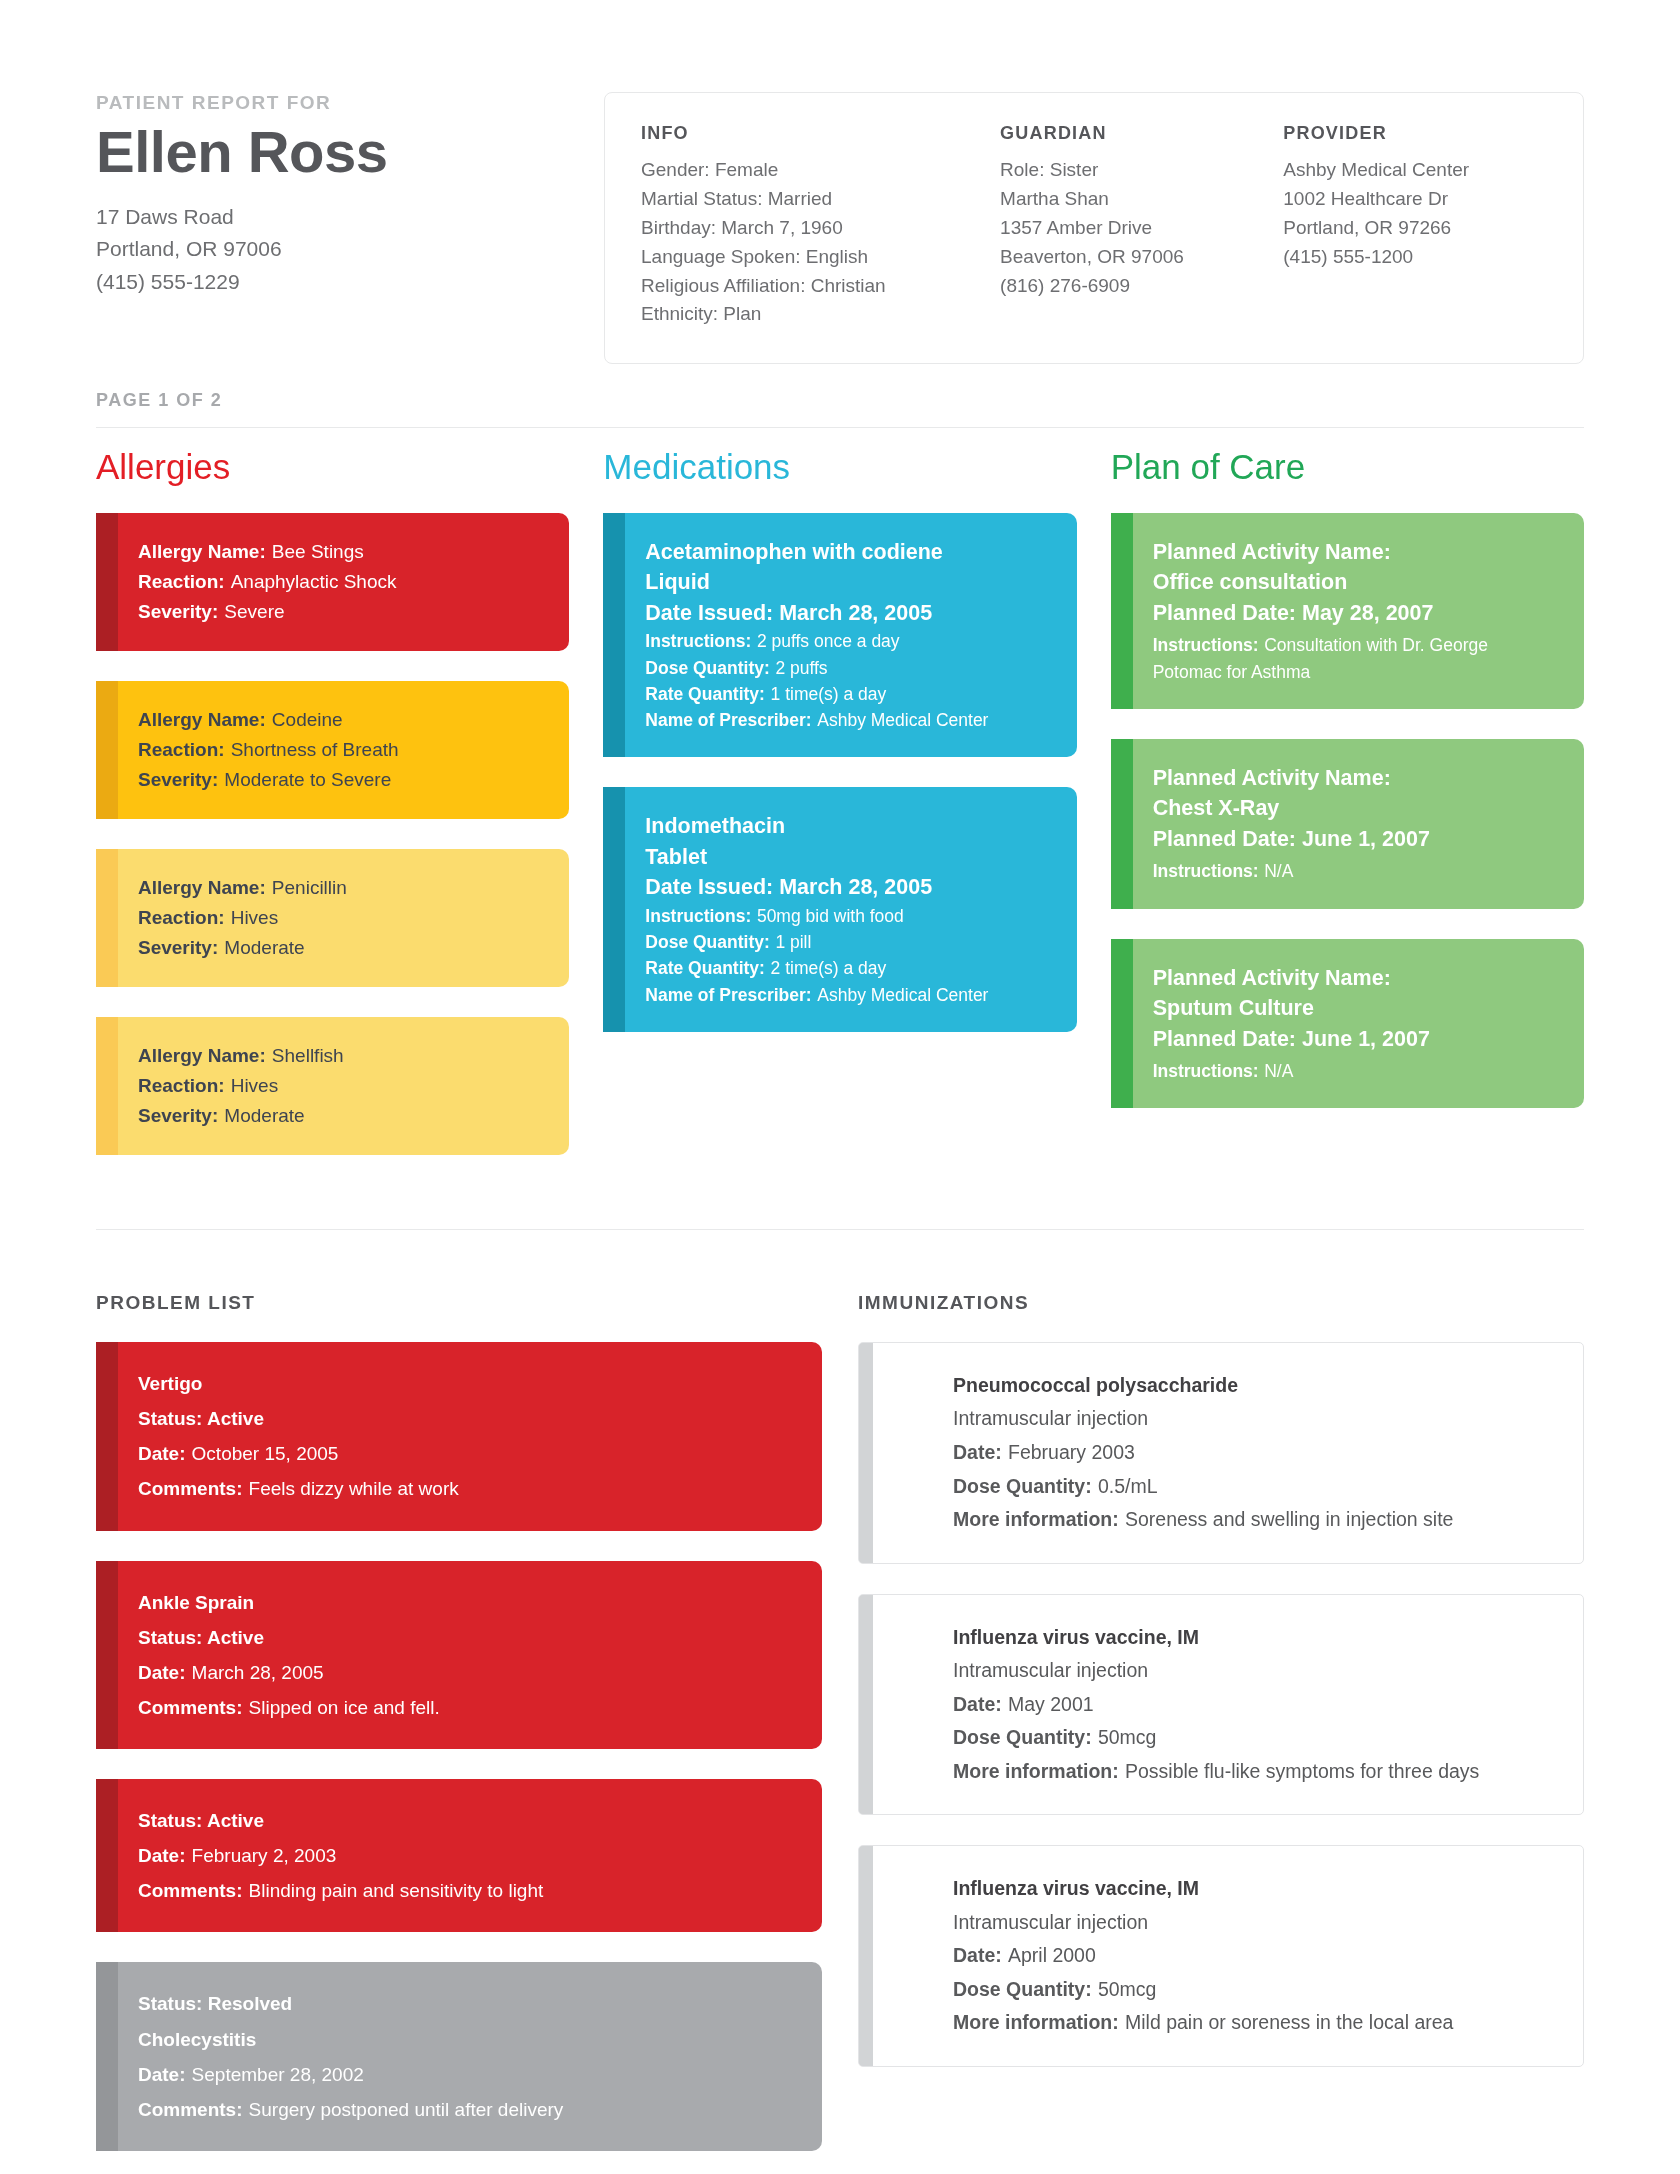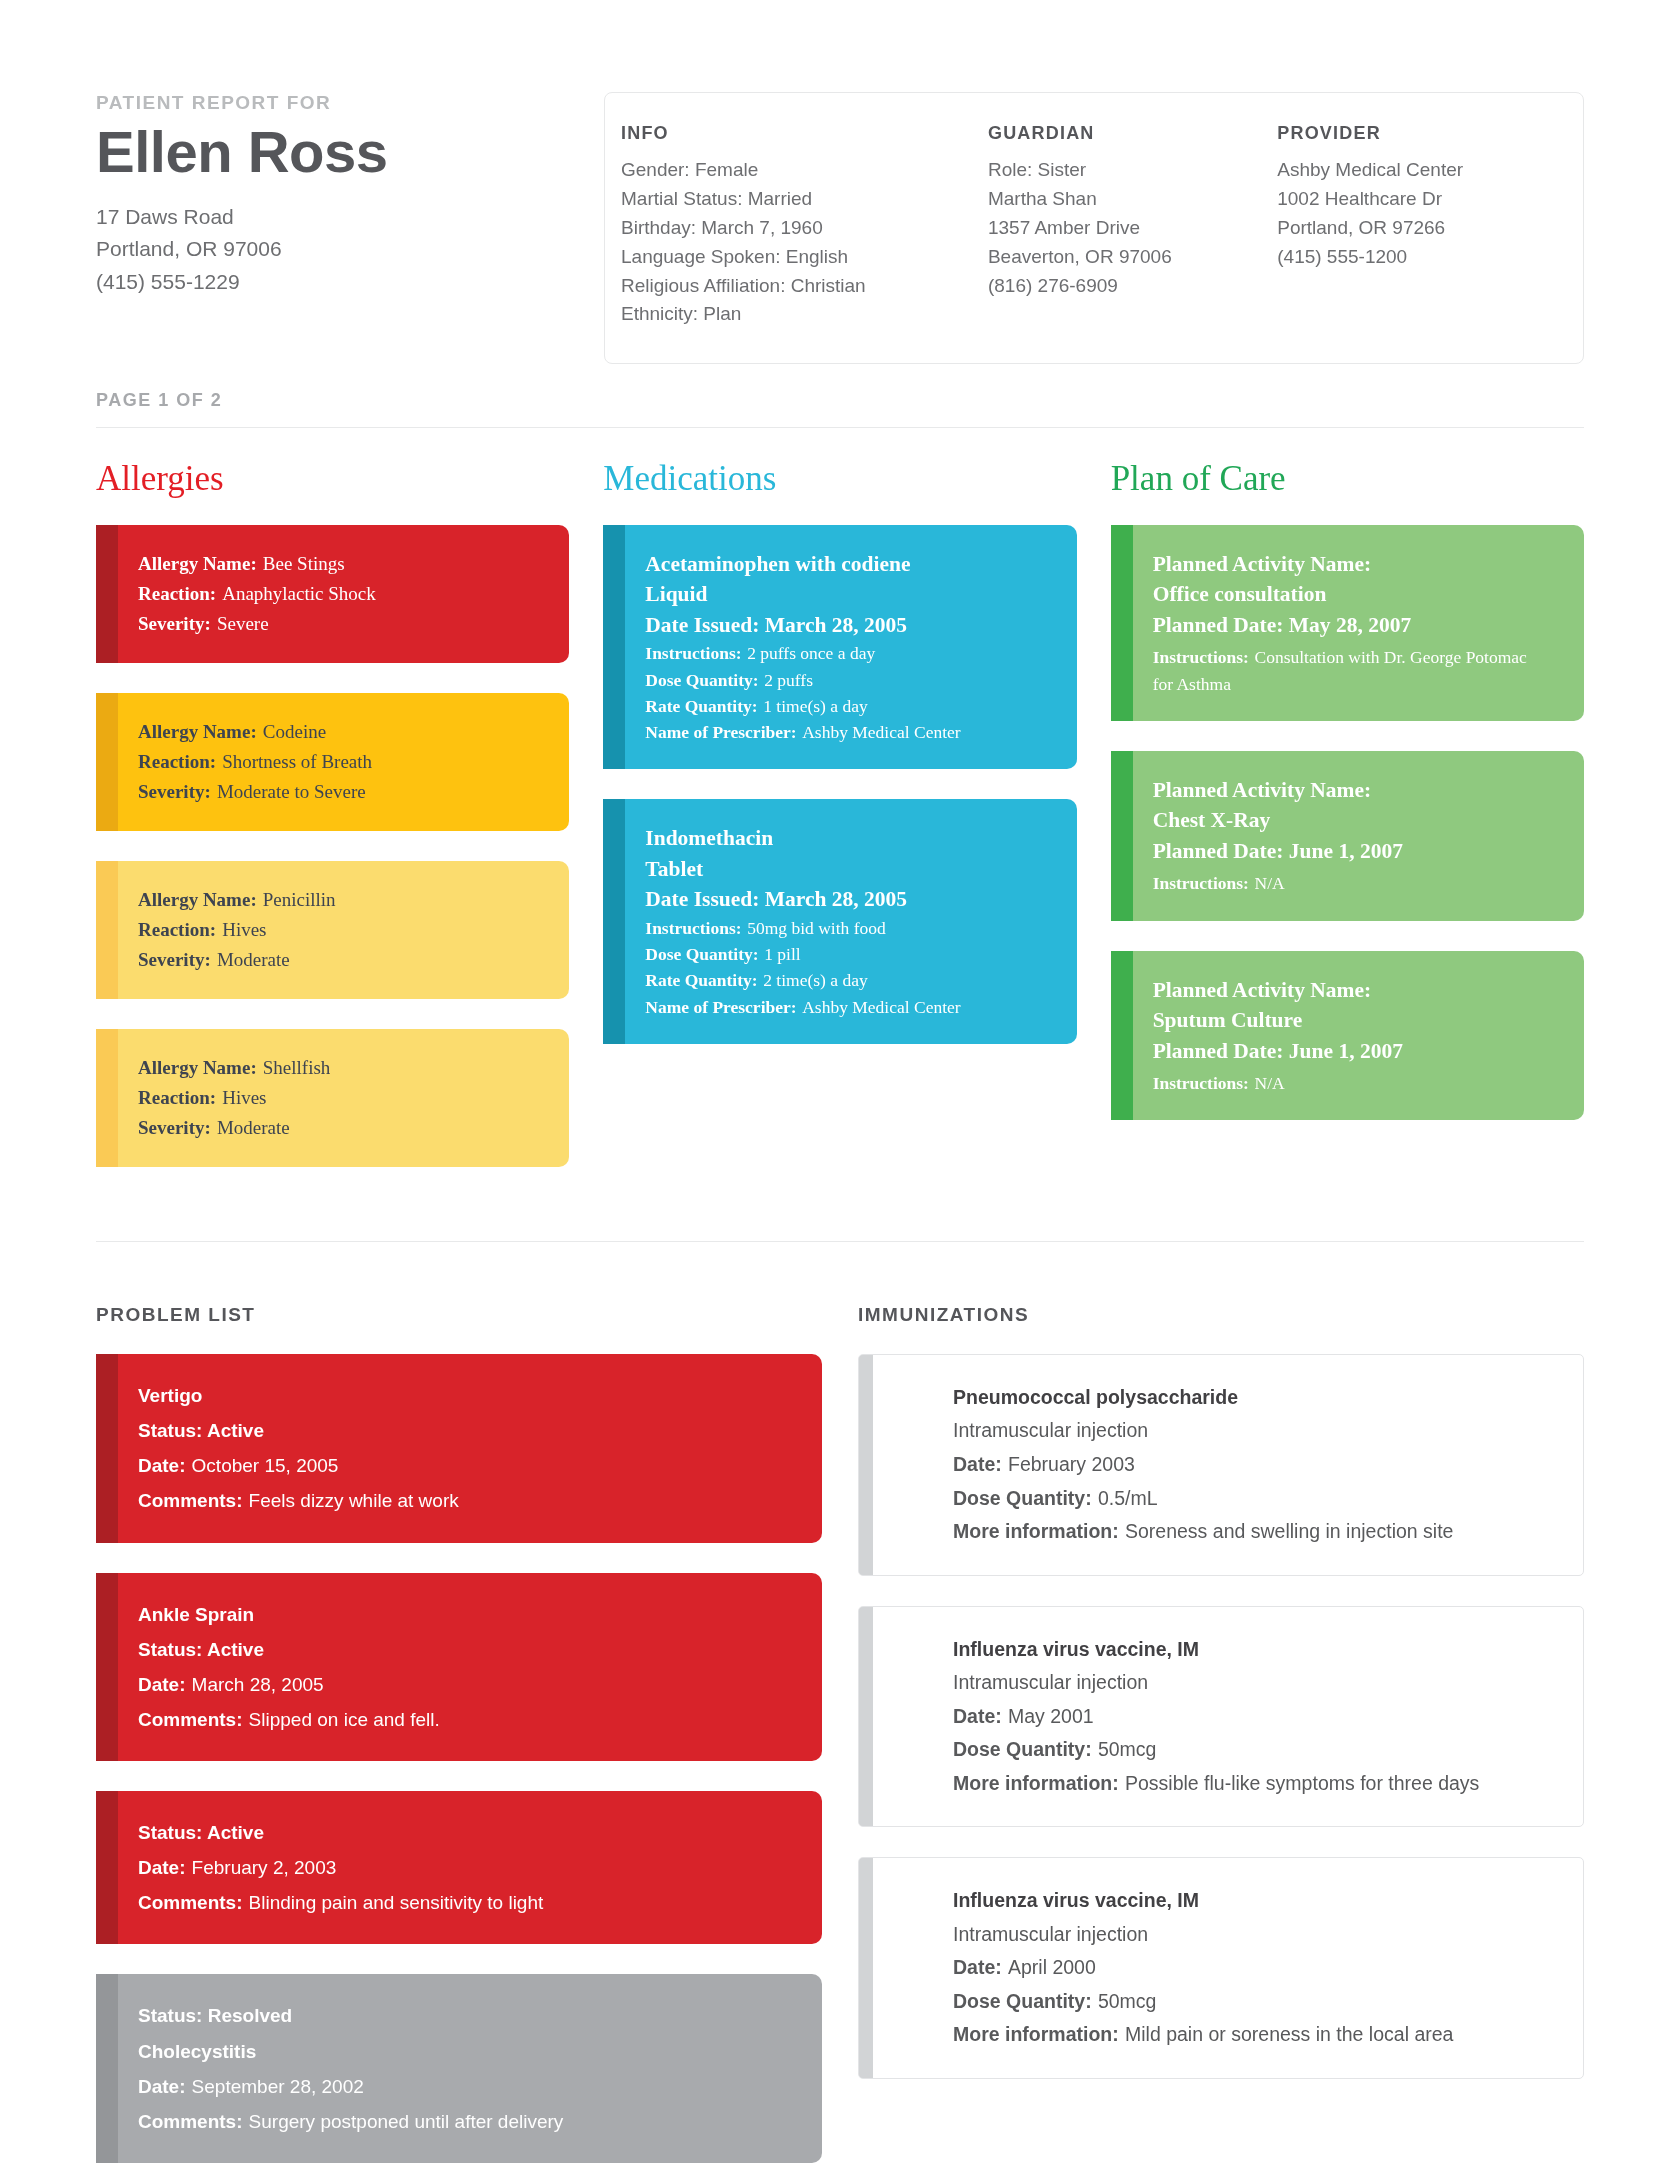--- a/index.html
+++ b/index.html
@@ -22,41 +22,41 @@
   }
   h1.patient-name {
     margin: 0 0 18px 0; font-size: 58px; font-weight: bold;
     color: #55565A; letter-spacing: -0.5px; line-height: 1.05;
   }
   .address-line { font-size: 21px; color: #6D6E71; line-height: 1.55; }
 
   .info-panel {
     flex: 0 0 980px; box-sizing: border-box;
     border: 1px solid #E7E8E9; border-radius: 8px;
-    padding: 30px 34px 34px 16px;
+    padding: 30px 34px 34px 36px;
     display: grid; grid-template-columns: 1.28fr 1fr 0.98fr; column-gap: 12px;
     background: #ffffff;
   }
   .info-col h3 {
     margin: 0 0 12px 0; font-size: 18px; font-weight: bold;
     letter-spacing: 1.2px; color: #55565A; text-transform: uppercase;
   }
   .info-line { font-size: 19px; color: #6D6E71; line-height: 1.52; }
 
   .page-label {
     margin: 26px 0 16px 0; font-size: 18px; font-weight: bold;
     letter-spacing: 1.5px; color: #A7A9AC; text-transform: uppercase;
   }
   hr.divider { border: none; border-top: 1px solid #E8E9EA; margin: 0; }
   hr.divider-2 { margin-top: 74px; }
 
   
   .top-grid {
-    margin-top: 32px;
-    display: grid; grid-template-columns: 1fr 1fr 1fr; column-gap: 34px; font-family: Liberation Serif, serif;
+    margin-top: 20px;
+    display: grid; grid-template-columns: 1fr 1fr 1fr; column-gap: 34px;
   }
   .sec-heading { margin: 0 0 26px 0; font-size: 35px; font-weight: 400; line-height: 1.1; }
   .sec-heading.red   { color: #E31E25; }
   .sec-heading.cyan  { color: #29B7D9; }
   .sec-heading.green { color: #21A757; }
   .card-stack { display: flex; flex-direction: column; gap: 30px; }
 
   
   .card {
     box-sizing: border-box;

